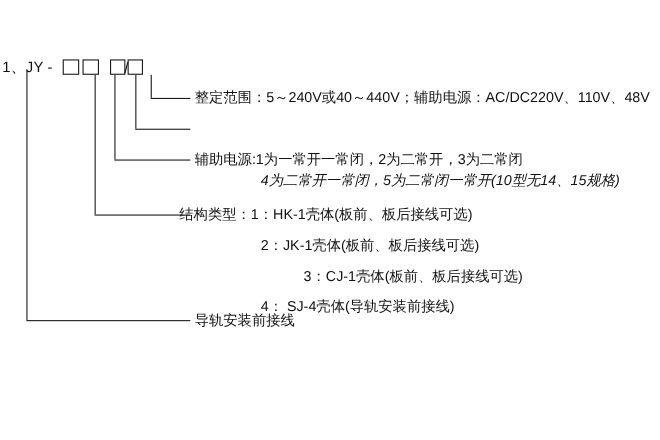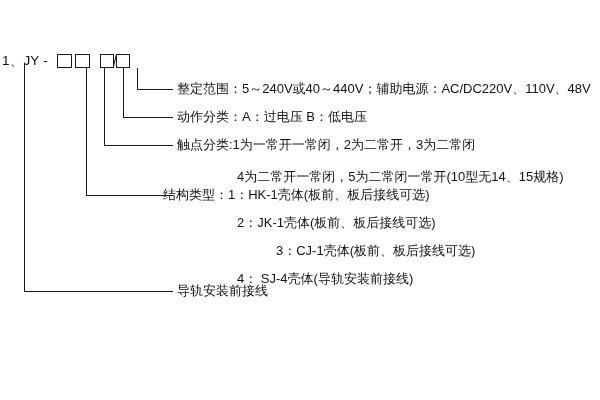--- a/index.html
+++ b/index.html
@@ -116,24 +116,23 @@
   <div class="hline" style="left:104px; top:145px; width:69px;"></div>
 
   <div class="vline" style="left:86px; top:68px; height:127px;"></div>
   <div class="hline" style="left:86px; top:195px; width:87px;"></div>
 
   <div class="vline" style="left:24px; top:64px; height:227px;"></div>
   <div class="hline" style="left:24px; top:291px; width:149px;"></div>
 
   <div class="lbl" style="left:177px; top:79px;">整定范围：5～240V或40～440V；辅助电源：AC/DC220V、110V、48V</div>
 
-  <div class="lbl" style="left:177px; top:107px;">动作分类：A：过电压  B：低电压</div>
 
-  <div class="lbl" style="left:177px; top:135px;">触点分类:1为一常开一常闭，2为二常开，3为二常闭</div>
-  <div class="lbl" style="left:237px; top:167px;">4为二常开一常闭，5为二常闭一常开(10型无14、15规格)</div>
+  <div class="lbl" style="left:177px; top:135px;">辅助电源:1为一常开一常闭，2为二常开，3为二常闭</div>
+  <div class="lbl" style="left:237px; top:154px;font-style:italic;">4为二常开一常闭，5为二常闭一常开(10型无14、15规格)</div>
 
   <div class="lbl" style="left:163px; top:185px;">结构类型：1：HK-1壳体(板前、板后接线可选)</div>
   <div class="lbl" style="left:237px; top:213px;">2：JK-1壳体(板前、板后接线可选)</div>
   <div class="lbl" style="left:237px; top:241px;margin-left:39px;">3：CJ-1壳体(板前、板后接线可选)</div>
   <div class="lbl" style="left:237px; top:269px;text-align:center;">4： SJ-4壳体(导轨安装前接线)</div>
 
   <div class="lbl" style="left:177px; top:281px;">导轨安装前接线</div>
 
 </div>
 

